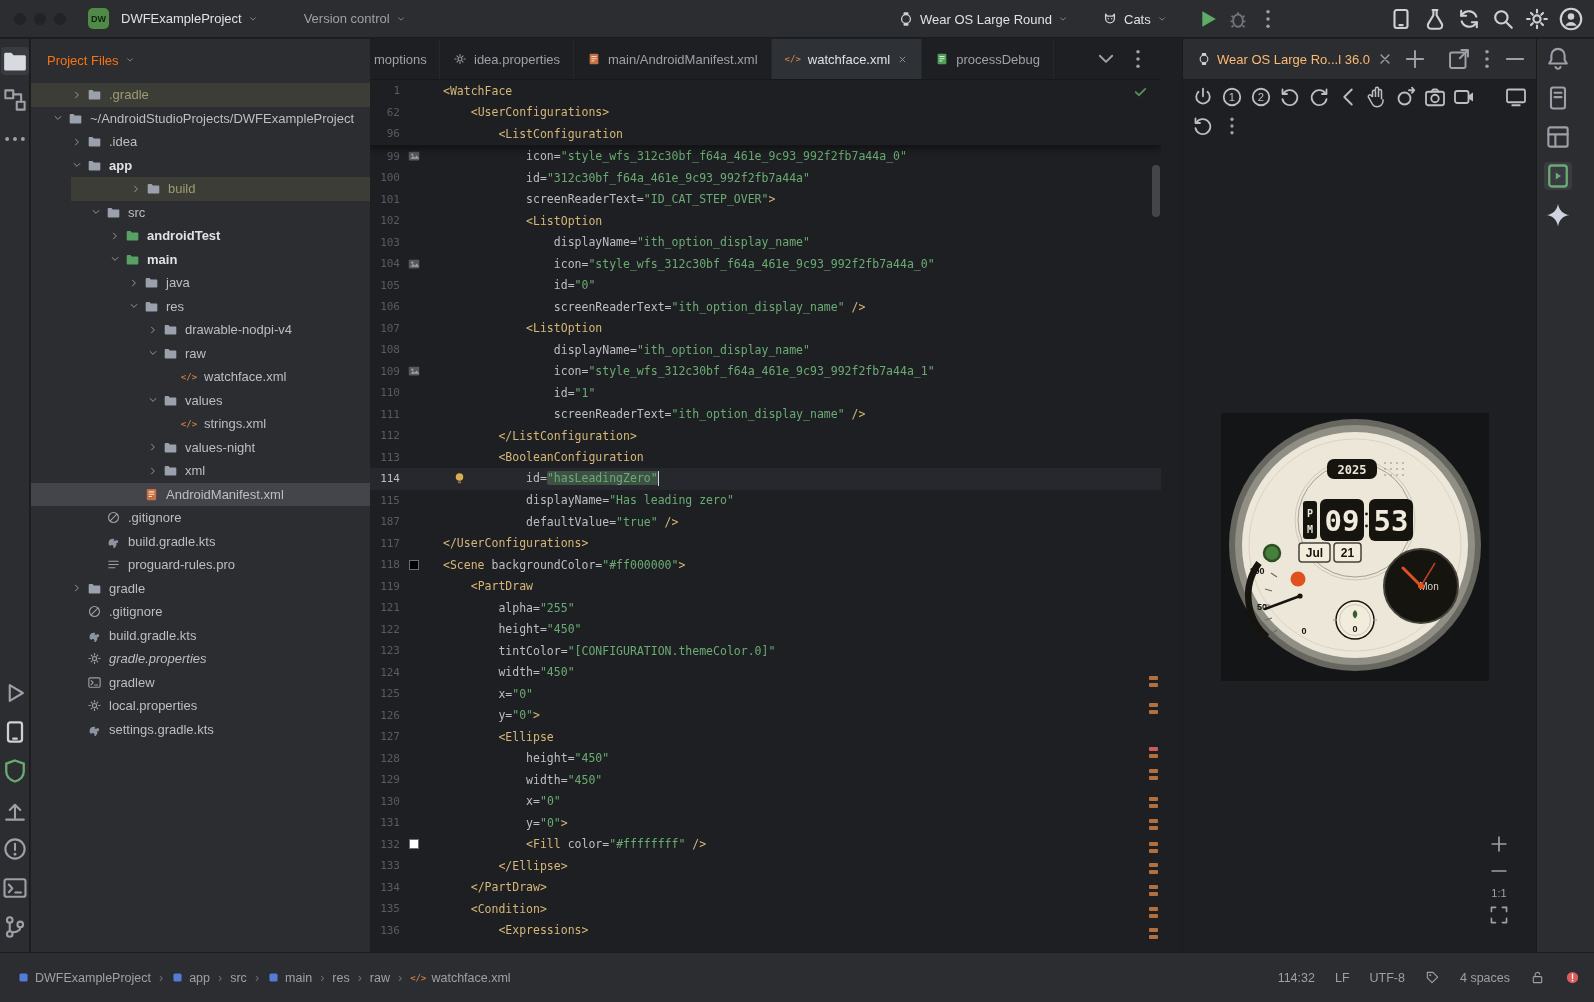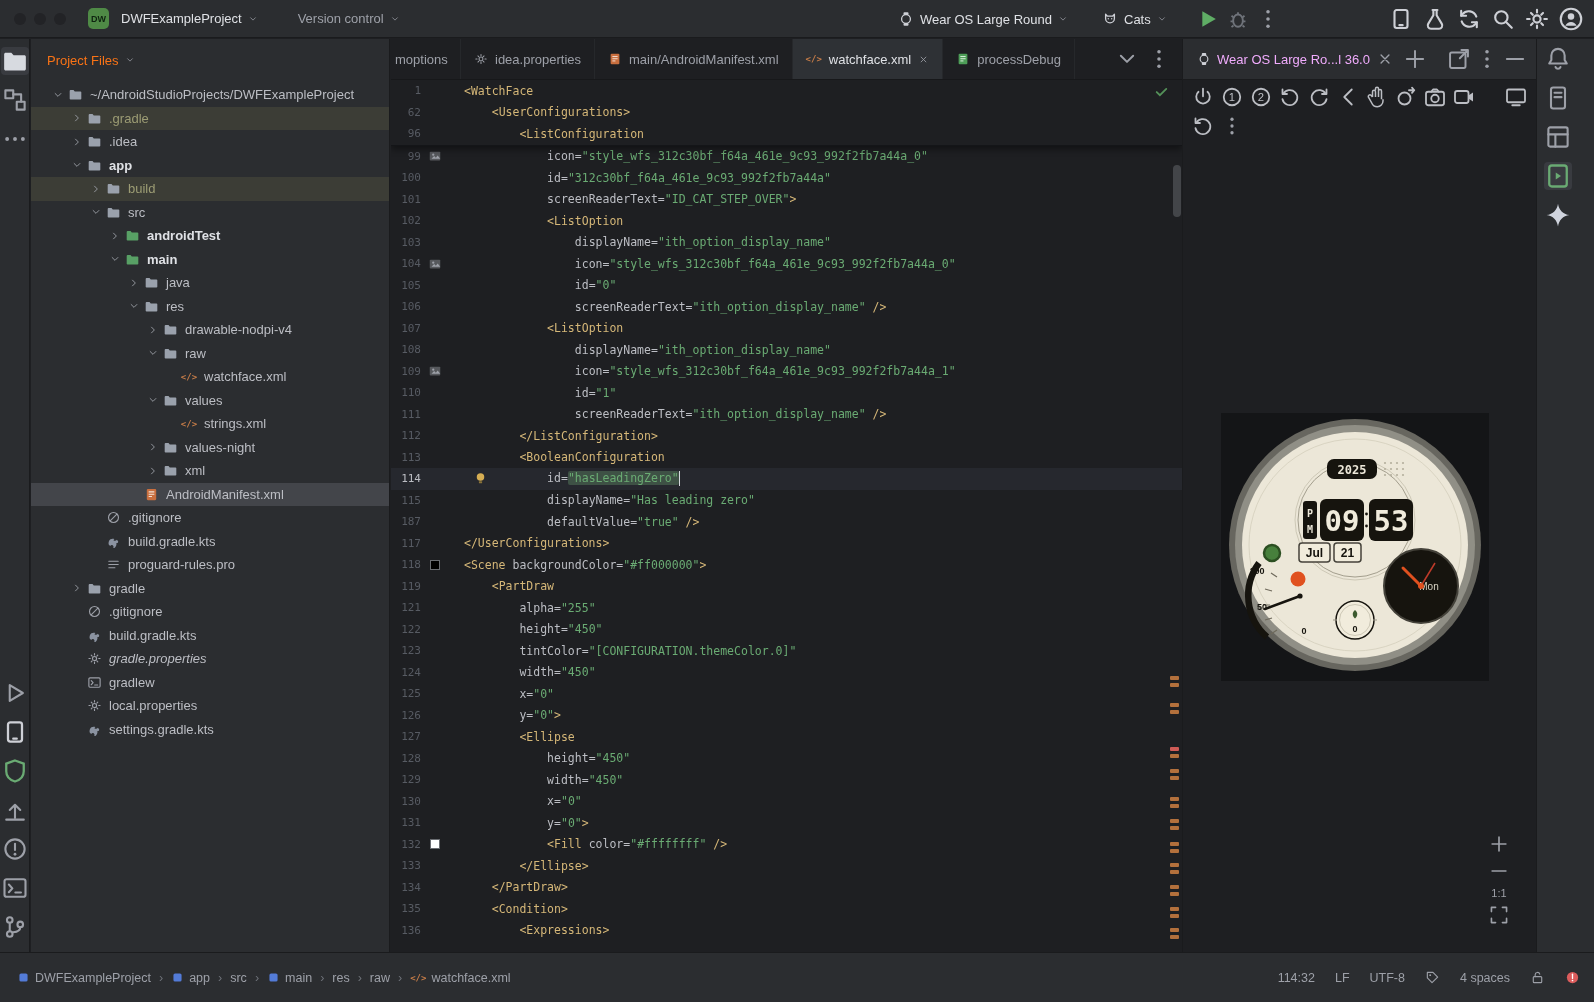--- a/index.html
+++ b/index.html
@@ -42,21 +42,21 @@
 .tree-row.selected{background:#43454a}
 .tree-row.band{background:#3c3d36}
 .tree-row.ignored{color:#9c9c74}
 .tree-chev{width:17px;display:inline-flex;justify-content:center;flex:none}
 .tree-chev svg{width:12px;height:12px}
 .tree-ico{width:18px;display:inline-flex;justify-content:center;margin-right:6px;flex:none}
 .tree-ico svg{width:15px;height:15px}
 .xml-glyph{font-family:"DejaVu Sans Mono",monospace;font-size:9px;color:#c77d48;font-weight:bold}
 
 
-.editor{position:absolute;left:391px;top:39px;width:791px;bottom:50px;background:#1e1f22;overflow:hidden}
+.editor{position:absolute;left:370px;top:39px;width:791px;bottom:50px;background:#1e1f22;overflow:hidden}
 .tabbar{height:41px;display:flex;align-items:stretch;border-bottom:1px solid #17181a;background:#1e1f22}
 .tab{display:flex;align-items:center;gap:7px;padding:0 13px;color:#9da0a8;border-right:1px solid #26282b;white-space:nowrap;overflow:hidden}
 .tab.partial{max-width:70px;padding-left:4px}
 .tab.active{background:#2e3135;color:#dfe1e5}
 .tab .icon svg{width:14px;height:14px}
 .tab .close svg{width:11px;height:11px}
 .tabbar-ctrls{margin-left:auto;display:flex;align-items:center;gap:6px;padding-right:10px}
 .ed-body{position:relative;height:calc(100% - 41px);overflow:hidden;
   font-family:"DejaVu Sans Mono",monospace;font-size:11.5px}
 .sticky{position:relative;border-bottom:1px solid #141518;box-shadow:0 3px 7px rgba(0,0,0,.45);background:#1e1f22;z-index:5}
@@ -74,21 +74,21 @@
 .bulb{position:absolute;left:82px;top:3px}
 .bulb svg{width:15px;height:15px}
 .ed-check{position:absolute;top:3px;right:12px;z-index:6}
 .ed-check svg{width:17px;height:17px}
 .scroll-thumb{position:absolute;right:1px;top:85px;width:8px;height:52px;border-radius:4px;background:rgba(164,168,176,.28);z-index:7}
 .stripe{position:absolute;right:3px;width:9px;height:3.5px;border-radius:1px;z-index:7}
 
 
 .devices{position:absolute;left:1182px;top:39px;width:354px;bottom:50px;background:#1e1f22;border-left:1px solid #1a1b1d}
 .rd-header{height:41px;background:#2b2d30;border-bottom:1px solid #1a1b1d;display:flex;align-items:center;padding:0 8px;gap:2px}
-.rd-tab{display:flex;align-items:center;gap:6px;padding:0 6px;height:100%;color:#f0abfc;white-space:nowrap}
+.rd-tab{display:flex;align-items:center;gap:6px;padding:0 6px;height:100%;color:#fdba74;white-space:nowrap}
 .rd-tab .icon svg{width:14px;height:14px}
 .rd-hdr-right{margin-left:auto;display:flex;align-items:center;gap:2px}
 .rd-toolbar{display:flex;align-items:center;gap:5px;padding:5px 8px 0 8px}
 .rd-toolbar .ibtn{width:24px;height:24px}
 .rd-toolbar .spacer{flex:1}
 .device-screen{position:absolute;left:38px;top:374px;width:268px;height:268px;background:#141517}
 .device-screen svg{width:268px;height:268px;display:block}
 .zoom-ctrls{position:absolute;right:26px;bottom:26px;display:flex;flex-direction:column-reverse;align-items:center;gap:5px}
 .zoom-ctrls .ibtn{width:22px;height:22px}
 .zoom-label{color:#9da0a8;font-size:11px}
@@ -122,21 +122,21 @@
   <span class="tl-dot"></span>
   <span class="tb-logo">DW</span>
   <span class="tb-item" style="margin-left:4px">
     <span>DWFExampleProject</span>
     <span class="icon cdn">
         <svg viewBox="0 0 16 16">
           <path d="M4.2 6 8 9.8 11.8 6" stroke="#9da0a8" stroke-width="1.2" fill="none" stroke-linecap="round" stroke-linejoin="round"></path>
         </svg>
       </span>
   </span>
-  <span class="tb-item tb-dim" style="margin-left:24px">
+  <span class="tb-item tb-dim" style="margin-left:30px">
     <span>Version control</span>
     <span class="icon cdn">
         <svg viewBox="0 0 16 16">
           <path d="M4.2 6 8 9.8 11.8 6" stroke="#9da0a8" stroke-width="1.2" fill="none" stroke-linecap="round" stroke-linejoin="round"></path>
         </svg>
       </span>
   </span>
 
   <div class="tb-mid">
     <span class="tb-item">
@@ -301,73 +301,73 @@
 <div class="project-panel">
   <div class="pp-header">
     <span>Project Files</span>
     <span class="icon cdn">
         <svg viewBox="0 0 16 16">
           <path d="M4.2 6 8 9.8 11.8 6" stroke="#9da0a8" stroke-width="1.2" fill="none" stroke-linecap="round" stroke-linejoin="round"></path>
         </svg>
       </span>
   </div>
   <div class="tree" id="project-tree">
+      <div class="tree-row band ignored" style="padding-left: 37px;">
+        <span class="tree-chev">
+          <svg viewBox="0 0 16 16">
+            <path d="M6 4.2 9.8 8 6 11.8" stroke="#9da0a8" stroke-width="1.2" fill="none" stroke-linecap="round" stroke-linejoin="round"></path>
+          </svg>
+        </span>
+        <span class="tree-ico">
+          <svg viewBox="0 0 16 16">
+            <path d="M1.8 4.2c0-.5.4-.9.9-.9h3.2l1.3 1.4h6.1c.5 0 .9.4.9.9v6.9c0 .5-.4.9-.9.9H2.7c-.5 0-.9-.4-.9-.9z" fill="#9aa1ac"></path>
+          </svg>
+        </span>
+        <span>.gradle</span>
+      </div>
       <div class="tree-row" style="padding-left: 18px;">
         <span class="tree-chev">
           <svg viewBox="0 0 16 16">
             <path d="M4.2 6 8 9.8 11.8 6" stroke="#9da0a8" stroke-width="1.2" fill="none" stroke-linecap="round" stroke-linejoin="round"></path>
           </svg>
         </span>
         <span class="tree-ico">
           <svg viewBox="0 0 16 16">
             <path d="M1.8 4.2c0-.5.4-.9.9-.9h3.2l1.3 1.4h6.1c.5 0 .9.4.9.9v6.9c0 .5-.4.9-.9.9H2.7c-.5 0-.9-.4-.9-.9z" fill="#9aa1ac"></path>
           </svg>
         </span>
         <span>~/AndroidStudioProjects/DWFExampleProject</span>
       </div>
-      <div class="tree-row band ignored" style="padding-left: 37px;">
+      <div class="tree-row" style="padding-left: 37px;">
         <span class="tree-chev">
           <svg viewBox="0 0 16 16">
             <path d="M6 4.2 9.8 8 6 11.8" stroke="#9da0a8" stroke-width="1.2" fill="none" stroke-linecap="round" stroke-linejoin="round"></path>
           </svg>
         </span>
         <span class="tree-ico">
           <svg viewBox="0 0 16 16">
             <path d="M1.8 4.2c0-.5.4-.9.9-.9h3.2l1.3 1.4h6.1c.5 0 .9.4.9.9v6.9c0 .5-.4.9-.9.9H2.7c-.5 0-.9-.4-.9-.9z" fill="#9aa1ac"></path>
           </svg>
         </span>
-        <span>.gradle</span>
-      </div>
-      <div class="tree-row" style="padding-left: 37px;">
-        <span class="tree-chev">
-          <svg viewBox="0 0 16 16">
-            <path d="M6 4.2 9.8 8 6 11.8" stroke="#9da0a8" stroke-width="1.2" fill="none" stroke-linecap="round" stroke-linejoin="round"></path>
-          </svg>
-        </span>
-        <span class="tree-ico">
-          <svg viewBox="0 0 16 16">
-            <path d="M1.8 4.2c0-.5.4-.9.9-.9h3.2l1.3 1.4h6.1c.5 0 .9.4.9.9v6.9c0 .5-.4.9-.9.9H2.7c-.5 0-.9-.4-.9-.9z" fill="#9aa1ac"></path>
-          </svg>
-        </span>
         <span>.idea</span>
       </div>
       <div class="tree-row bold" style="padding-left: 37px;">
         <span class="tree-chev">
           <svg viewBox="0 0 16 16">
             <path d="M4.2 6 8 9.8 11.8 6" stroke="#9da0a8" stroke-width="1.2" fill="none" stroke-linecap="round" stroke-linejoin="round"></path>
           </svg>
         </span>
         <span class="tree-ico">
           <svg viewBox="0 0 16 16">
             <path d="M1.8 4.2c0-.5.4-.9.9-.9h3.2l1.3 1.4h6.1c.5 0 .9.4.9.9v6.9c0 .5-.4.9-.9.9H2.7c-.5 0-.9-.4-.9-.9z" fill="#9aa1ac"></path>
           </svg>
         </span>
         <span>app</span>
       </div>
-      <div class="tree-row band ignored" style="padding-left: 56px;">
+      <div class="tree-row band ignored" style="padding-left: 56px; margin-left: 40px;">
         <span class="tree-chev">
           <svg viewBox="0 0 16 16">
             <path d="M6 4.2 9.8 8 6 11.8" stroke="#9da0a8" stroke-width="1.2" fill="none" stroke-linecap="round" stroke-linejoin="round"></path>
           </svg>
         </span>
         <span class="tree-ico">
           <svg viewBox="0 0 16 16">
             <path d="M1.8 4.2c0-.5.4-.9.9-.9h3.2l1.3 1.4h6.1c.5 0 .9.4.9.9v6.9c0 .5-.4.9-.9.9H2.7c-.5 0-.9-.4-.9-.9z" fill="#9aa1ac"></path>
           </svg>
         </span>

